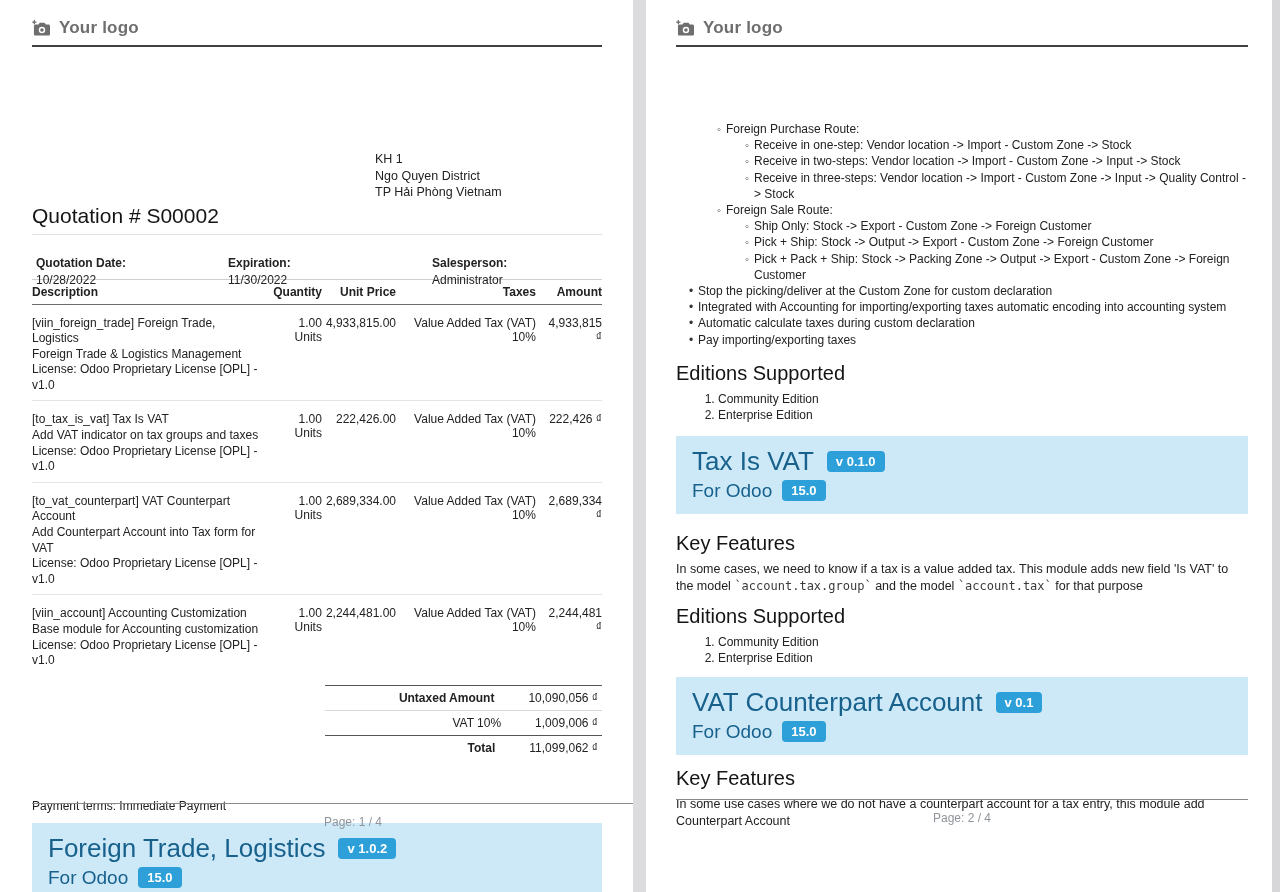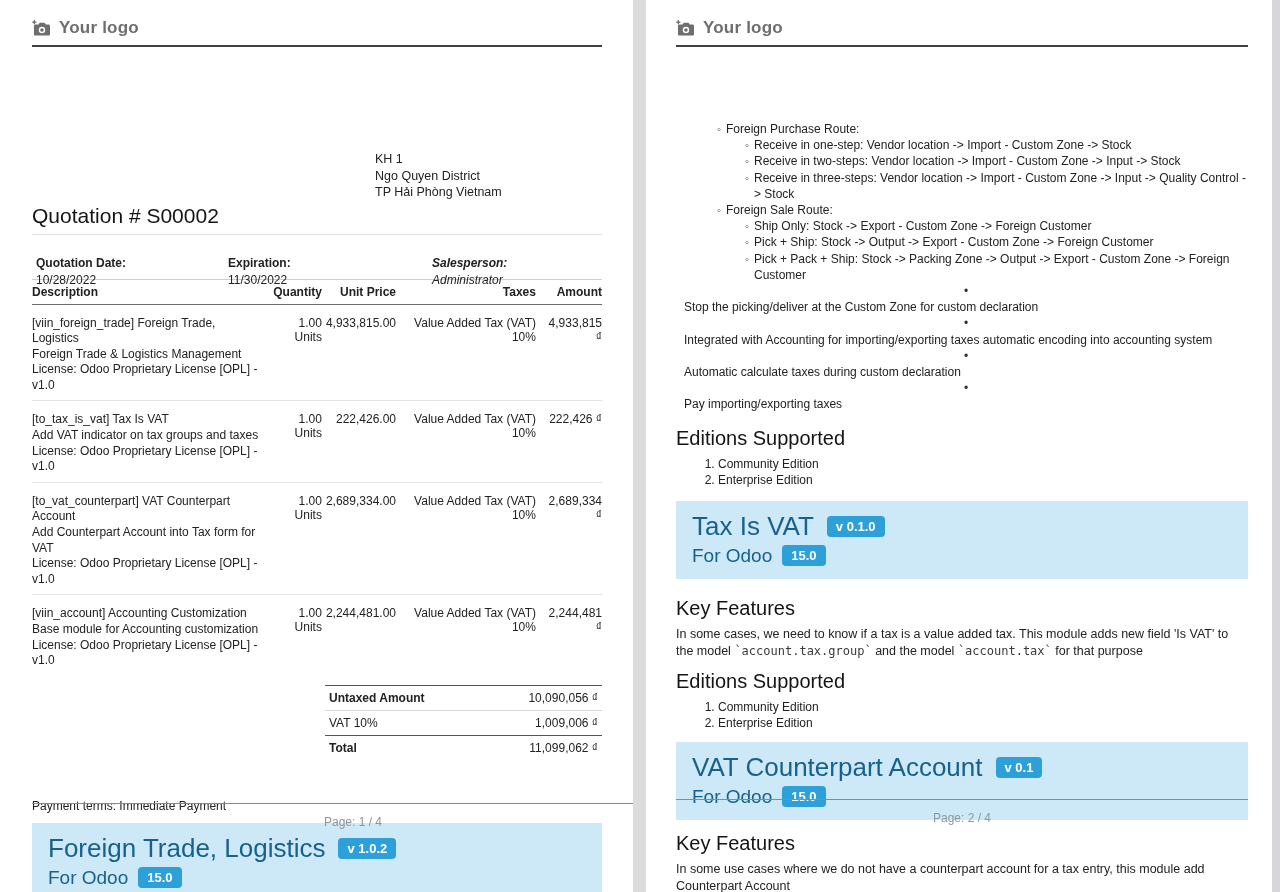--- a/index.html
+++ b/index.html
@@ -34,34 +34,34 @@
 
   
   .address{margin-top:104px;margin-left:343px;font-size:12.5px;line-height:16.5px;}
 
   
   .q-title{margin-top:3px;font-size:21px;font-weight:400;color:#141414;}
   .info-row{margin-top:6px;border-top:1px solid #e0e0e0;position:relative;height:42px;padding-top:6px;}
   .info-col{position:absolute;top:21px;font-size:12px;}
   .info-col .lbl{font-weight:bold;}
   .info-col .val{margin-top:3px;font-weight:400;}
-  .info-date{left:4px;} .info-exp{left:196px;} .info-sales{left:400px;font-style:italic;}
+  .info-date{left:4px;} .info-exp{left:196px;} .info-sales{left:400px;}
 
   
   table.items{width:570px;border-collapse:collapse;margin-top:3px;font-size:12px;}
   table.items th{font-weight:bold;padding:5px 0 5px 4px;border-top:1px solid #cfcfcf;border-bottom:1px solid #6d6d6d;}
   table.items th.left,table.items td.desc{text-align:left;padding-left:0;}
   table.items th.num,table.items td.num{text-align:right;}
   table.items td{vertical-align:top;padding:11px 0 7px 4px;}
   table.items tbody tr + tr td{border-top:1px solid #e4e4e4;}
   td.desc div{line-height:15.6px;}
 
   
   .totals{width:277px;margin-left:auto;margin-top:9px;border-top:1px solid #555;font-size:12px;}
-  .trow{display:flex;justify-content:space-between;padding:5px 4px;}
+  .trow{display:flex;justify-content:flex-end;padding:5px 4px;gap:34px;}
   .trow + .trow{border-top:1px solid #d8d8d8;}
   .trow.total-row{border-top:1px solid #555;}
   .trow .b{font-weight:bold;}
 
   .payment-terms{margin-top:39px;font-size:12px;}
 
   
   .banner{background:var(--banner-bg);padding:10px 16px 12px 16px;}
   .banner.m1{margin-top:10px;}
   .b-line1{display:flex;align-items:center;gap:13px;}
@@ -69,21 +69,21 @@
   .b-badge{background:var(--badge-bg);color:#fff;font-weight:bold;font-size:13px;padding:3px 9px;border-radius:4px;white-space:nowrap;}
   .b-line2{display:flex;align-items:center;gap:10px;margin-top:3px;}
   .b-for{font-size:19px;color:var(--banner-title);}
 
   .h2{font-size:20px;font-weight:400;color:#141414;}
 
   
   .blist{margin-top:6px;}
   .li{display:flex;font-size:12px;line-height:16.2px;}
   .li .bullet{flex:0 0 14px;text-align:center;color:#333;}
-  .li[data-level="1"]{margin-left:8px;flex-direction:column;}
+  .li[data-level="1"]{margin-left:8px;}
   .li[data-level="1"] .bullet::before{content:"•";}
   .li[data-level="2"]{margin-left:36px;}
   .li[data-level="3"]{margin-left:64px;}
   .li[data-level="2"] .bullet::before,
   .li[data-level="3"] .bullet::before{content:"◦";font-weight:bold;font-size:11px;}
 
   ol.editions{margin-top:6px;padding-left:42px;font-size:12px;line-height:16.5px;}
 
   .para{font-size:12.5px;line-height:17px;margin-top:6px;}
   .code{font-family:"DejaVu Sans Mono",monospace;font-size:12px;color:#3a3a3a;}

